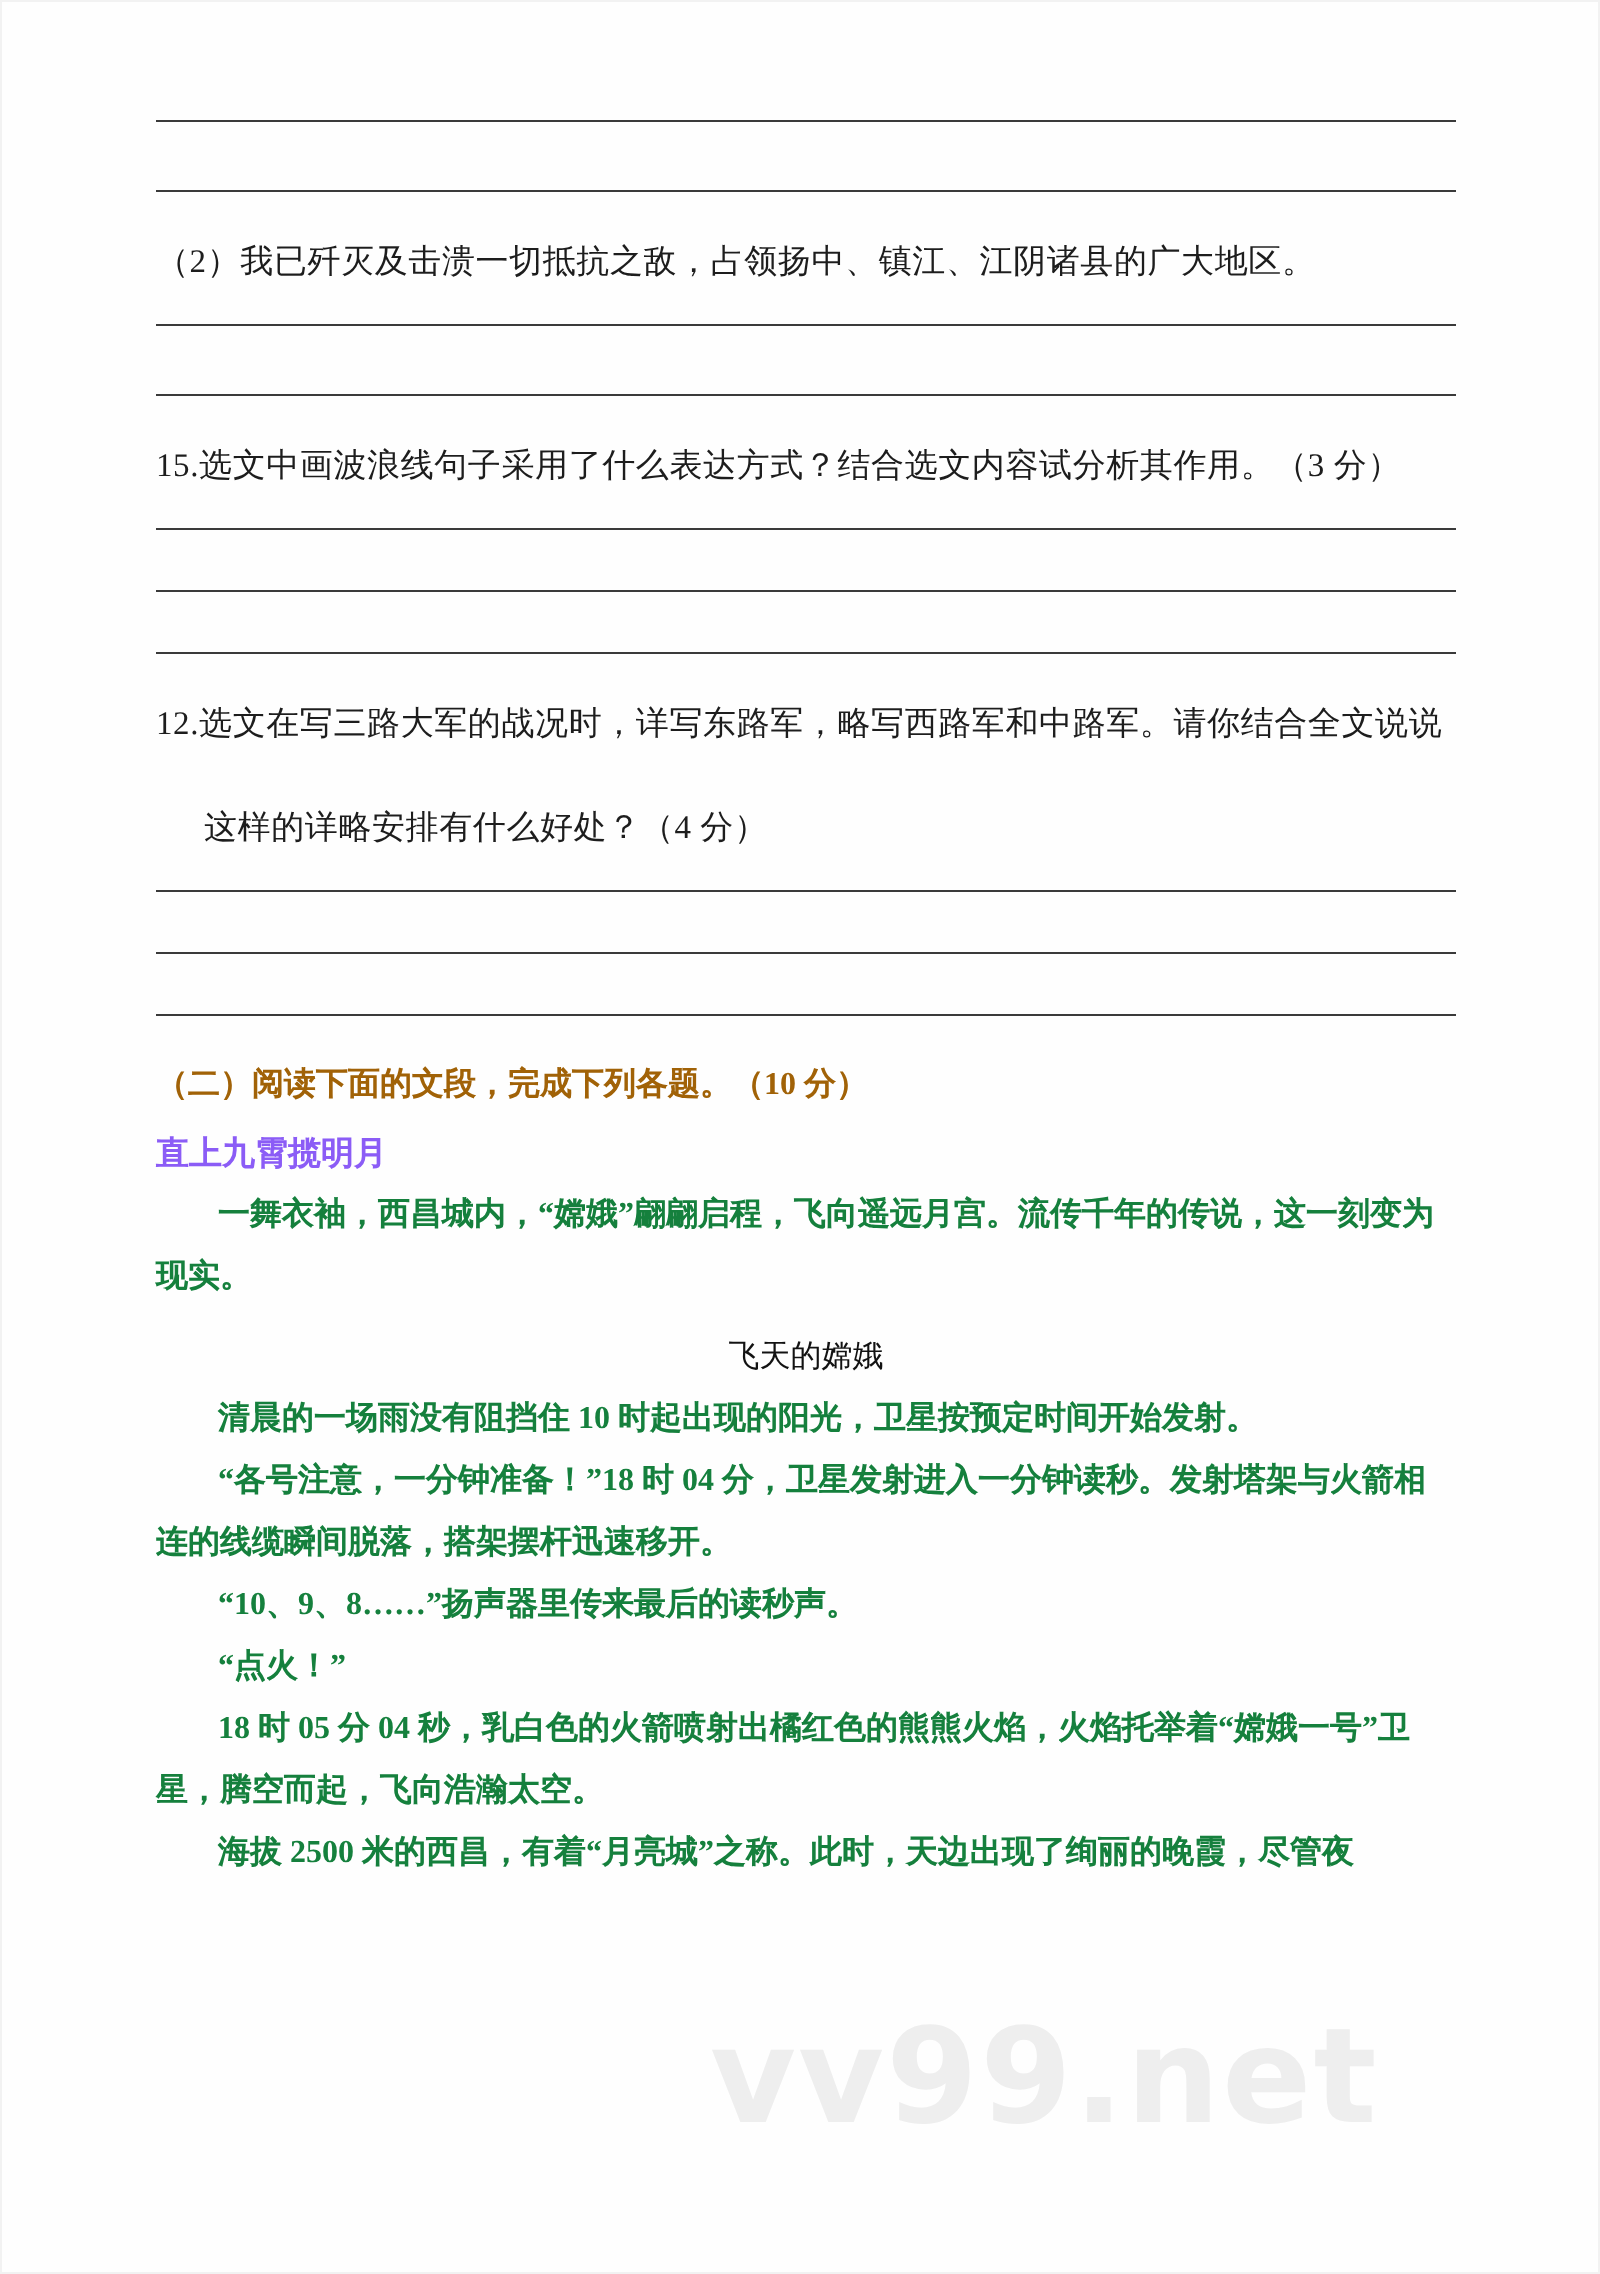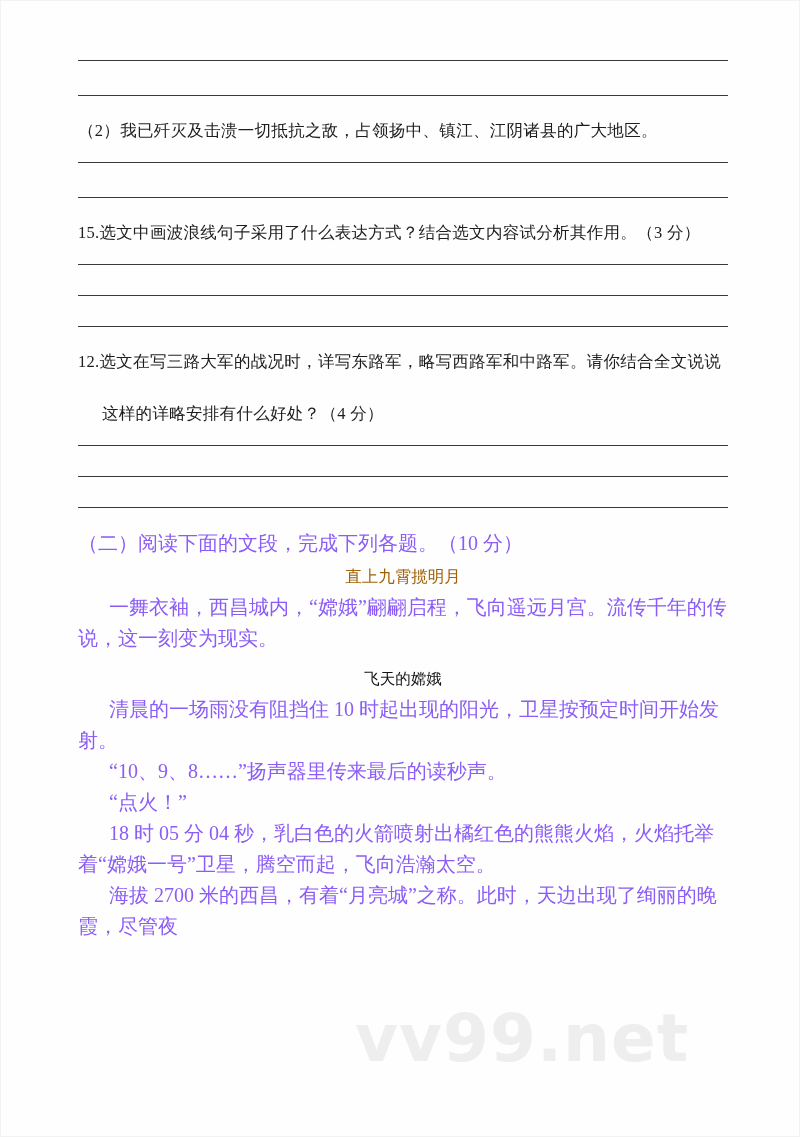--- a/index.html
+++ b/index.html
@@ -63,46 +63,47 @@
     padding-left: 24px;
     text-indent: -24px;
   }
   .q-cont {
     padding-left: 24px;
     margin-top: 22px;
   }
 
   
   .section-intro {
-    font-size: 20px;
+    font-size: 16px;
+    line-height: 30px;
+    color: #a16207;
+    font-weight: bold;
+  }
+  .article-title {
+    font-weight: bold;
+    font-size: 16.5px;
     line-height: 30px;
     color: #8b5cf6;
-  }
-  .article-title {
-    text-align: center;
-    font-weight: normal;
-    font-size: 16.5px;
-    line-height: 30px;
-    color: #a16207;
     margin-top: 4px;
   }
   .sub-title {
     text-align: center;
     font-weight: normal;
     font-size: 15.5px;
     line-height: 30px;
     color: #121212;
     margin-top: 2px;
   }
   .p {
-    font-size: 20px;
+    font-size: 16px;
     line-height: 31px;
-    color: #8b5cf6;
+    color: #15803d;
     text-indent: 31px;
     font-family: "Liberation Serif", "DejaVu Serif", serif;
+    font-weight: bold;
   }
 
   
   .watermark {
     position: absolute;
     left: 355px;
     top: 1000px;
     font-size: 66px;
     font-weight: bold;
     color: #eeeeee;
@@ -176,22 +177,23 @@
 
     <div class="article-title">直上九霄揽明月</div>
 
     <div class="p">一舞衣袖，西昌城内，“嫦娥”翩翩启程，飞向遥远月宫。流传千年的传说，这一刻变为现实。</div>
 
     <div class="spacer-8"></div>
 
     <div class="sub-title">飞天的嫦娥</div>
 
     <div class="p">清晨的一场雨没有阻挡住 10 时起出现的阳光，卫星按预定时间开始发射。</div>
+    <div class="p">“各号注意，一分钟准备！”18 时 04 分，卫星发射进入一分钟读秒。发射塔架与火箭相连的线缆瞬间脱落，搭架摆杆迅速移开。</div>
     <div class="p">“10、9、8……”扬声器里传来最后的读秒声。</div>
     <div class="p">“点火！”</div>
     <div class="p">18 时 05 分 04 秒，乳白色的火箭喷射出橘红色的熊熊火焰，火焰托举着“嫦娥一号”卫星，腾空而起，飞向浩瀚太空。</div>
-    <div class="p">海拔 2700 米的西昌，有着“月亮城”之称。此时，天边出现了绚丽的晚霞，尽管夜</div>
+    <div class="p">海拔 2500 米的西昌，有着“月亮城”之称。此时，天边出现了绚丽的晚霞，尽管夜</div>
 
   </div>
 
   <div class="watermark">vv99.net</div>
 
 </div>
 
 </body></html>

